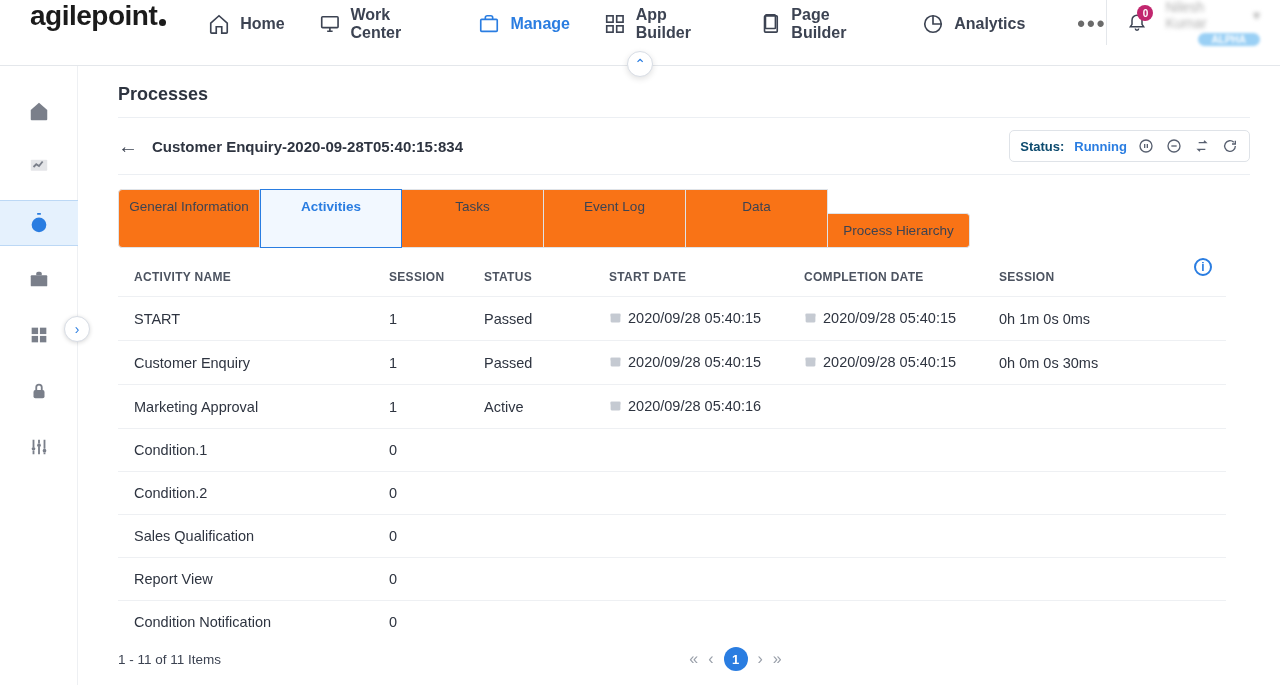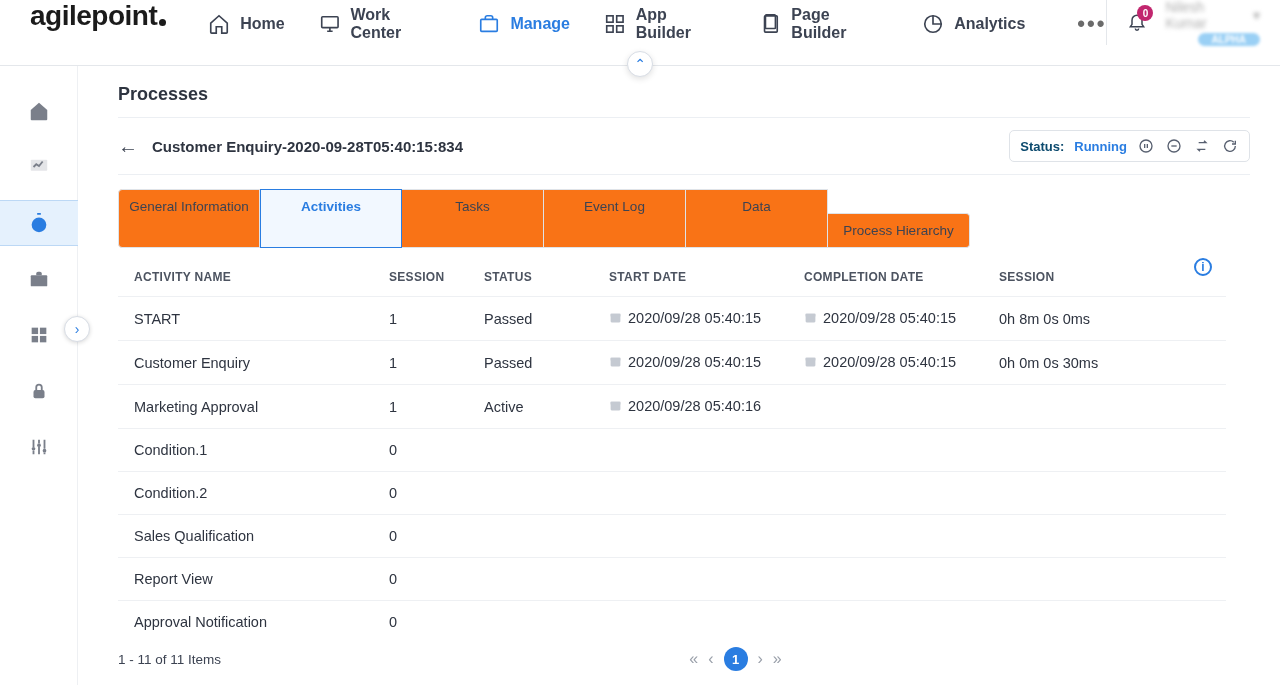--- a/index.html
+++ b/index.html
@@ -348,21 +348,21 @@
               <td>1</td>
               <td>Passed</td>
               <td><span class="cal-ico"><svg viewBox="0 0 24 24">
                     <rect x="3" y="5" width="18" height="16" rx="2"></rect>
                     <rect x="3" y="5" width="18" height="5"></rect>
                   </svg></span>2020/09/28 05:40:15</td>
               <td><span class="cal-ico"><svg viewBox="0 0 24 24">
                     <rect x="3" y="5" width="18" height="16" rx="2"></rect>
                     <rect x="3" y="5" width="18" height="5"></rect>
                   </svg></span>2020/09/28 05:40:15</td>
-              <td>0h 8m 0s 0ms</td>
+              <td>0h 1m 0s 0ms</td>
             </tr>
             <tr>
               <td>Customer Enquiry</td>
               <td>1</td>
               <td>Passed</td>
               <td><span class="cal-ico"><svg viewBox="0 0 24 24">
                     <rect x="3" y="5" width="18" height="16" rx="2"></rect>
                     <rect x="3" y="5" width="18" height="5"></rect>
                   </svg></span>2020/09/28 05:40:15</td>
               <td><span class="cal-ico"><svg viewBox="0 0 24 24">
@@ -408,21 +408,21 @@
             </tr>
             <tr>
               <td>Report View</td>
               <td>0</td>
               <td></td>
               <td></td>
               <td></td>
               <td></td>
             </tr>
             <tr>
-              <td>Approval Notification</td>
+              <td>Condition Notification</td>
               <td>0</td>
               <td></td>
               <td></td>
               <td></td>
               <td></td>
             </tr>
             <tr>
               <td>Rejected Notification</td>
               <td>0</td>
               <td></td>

